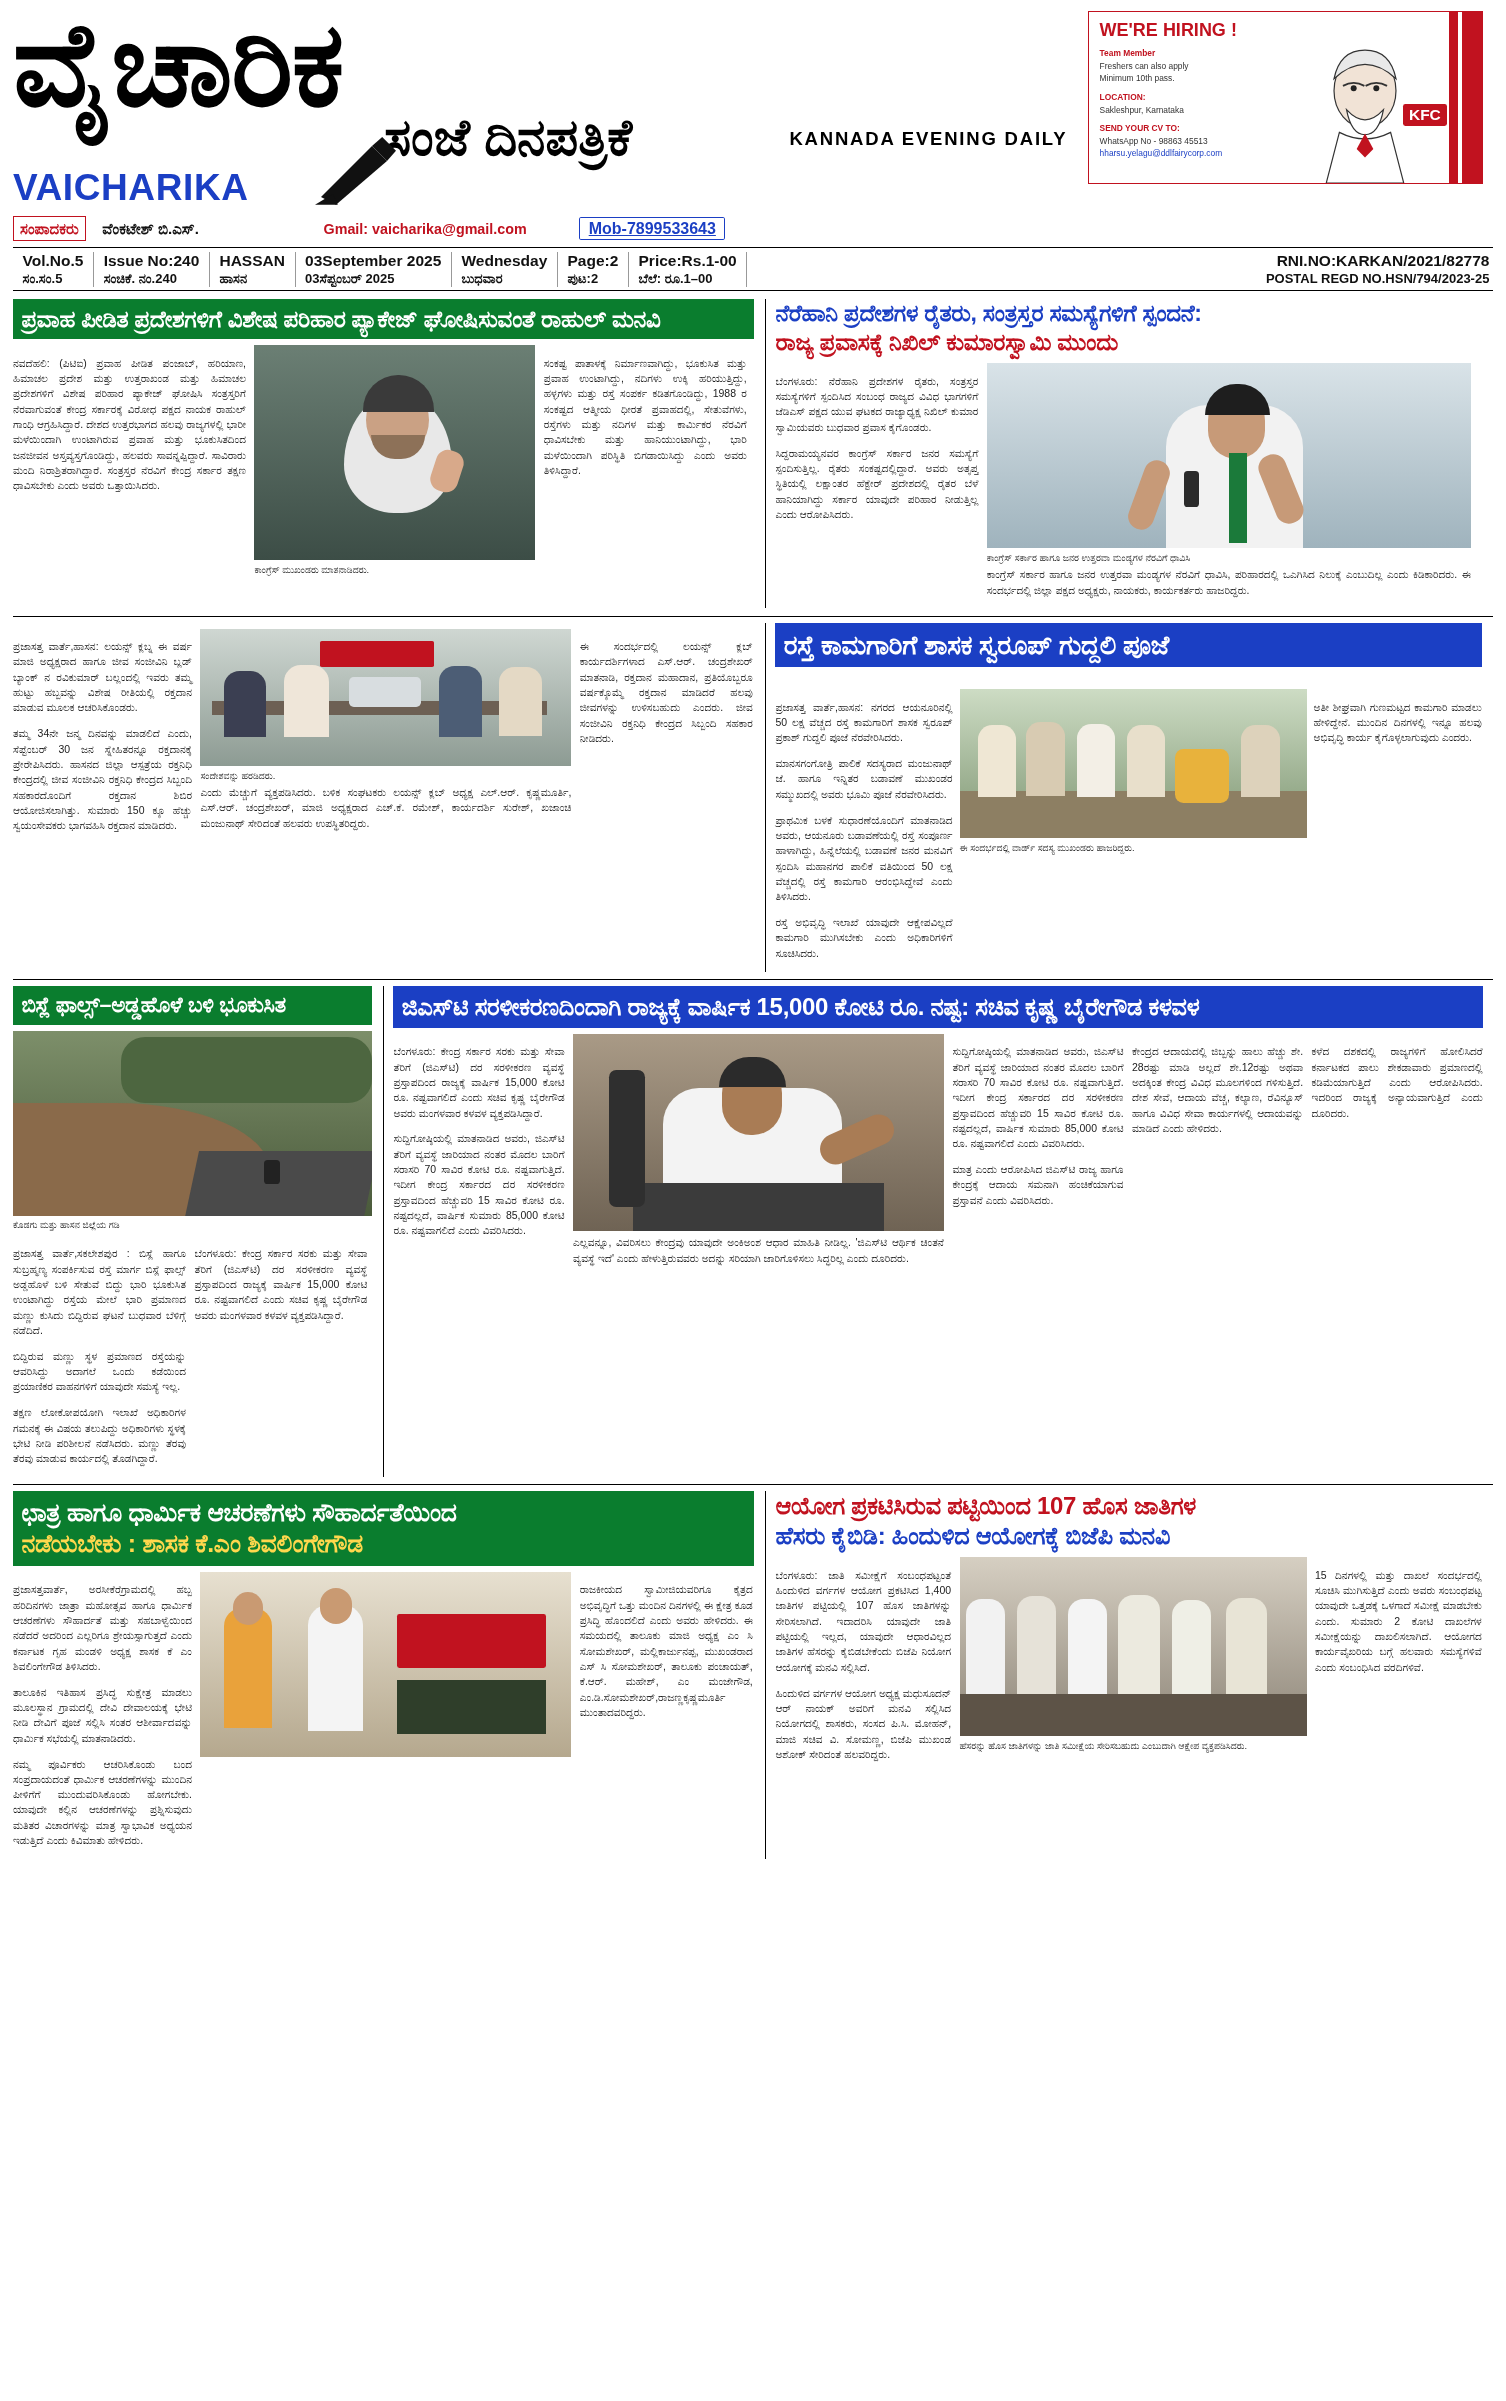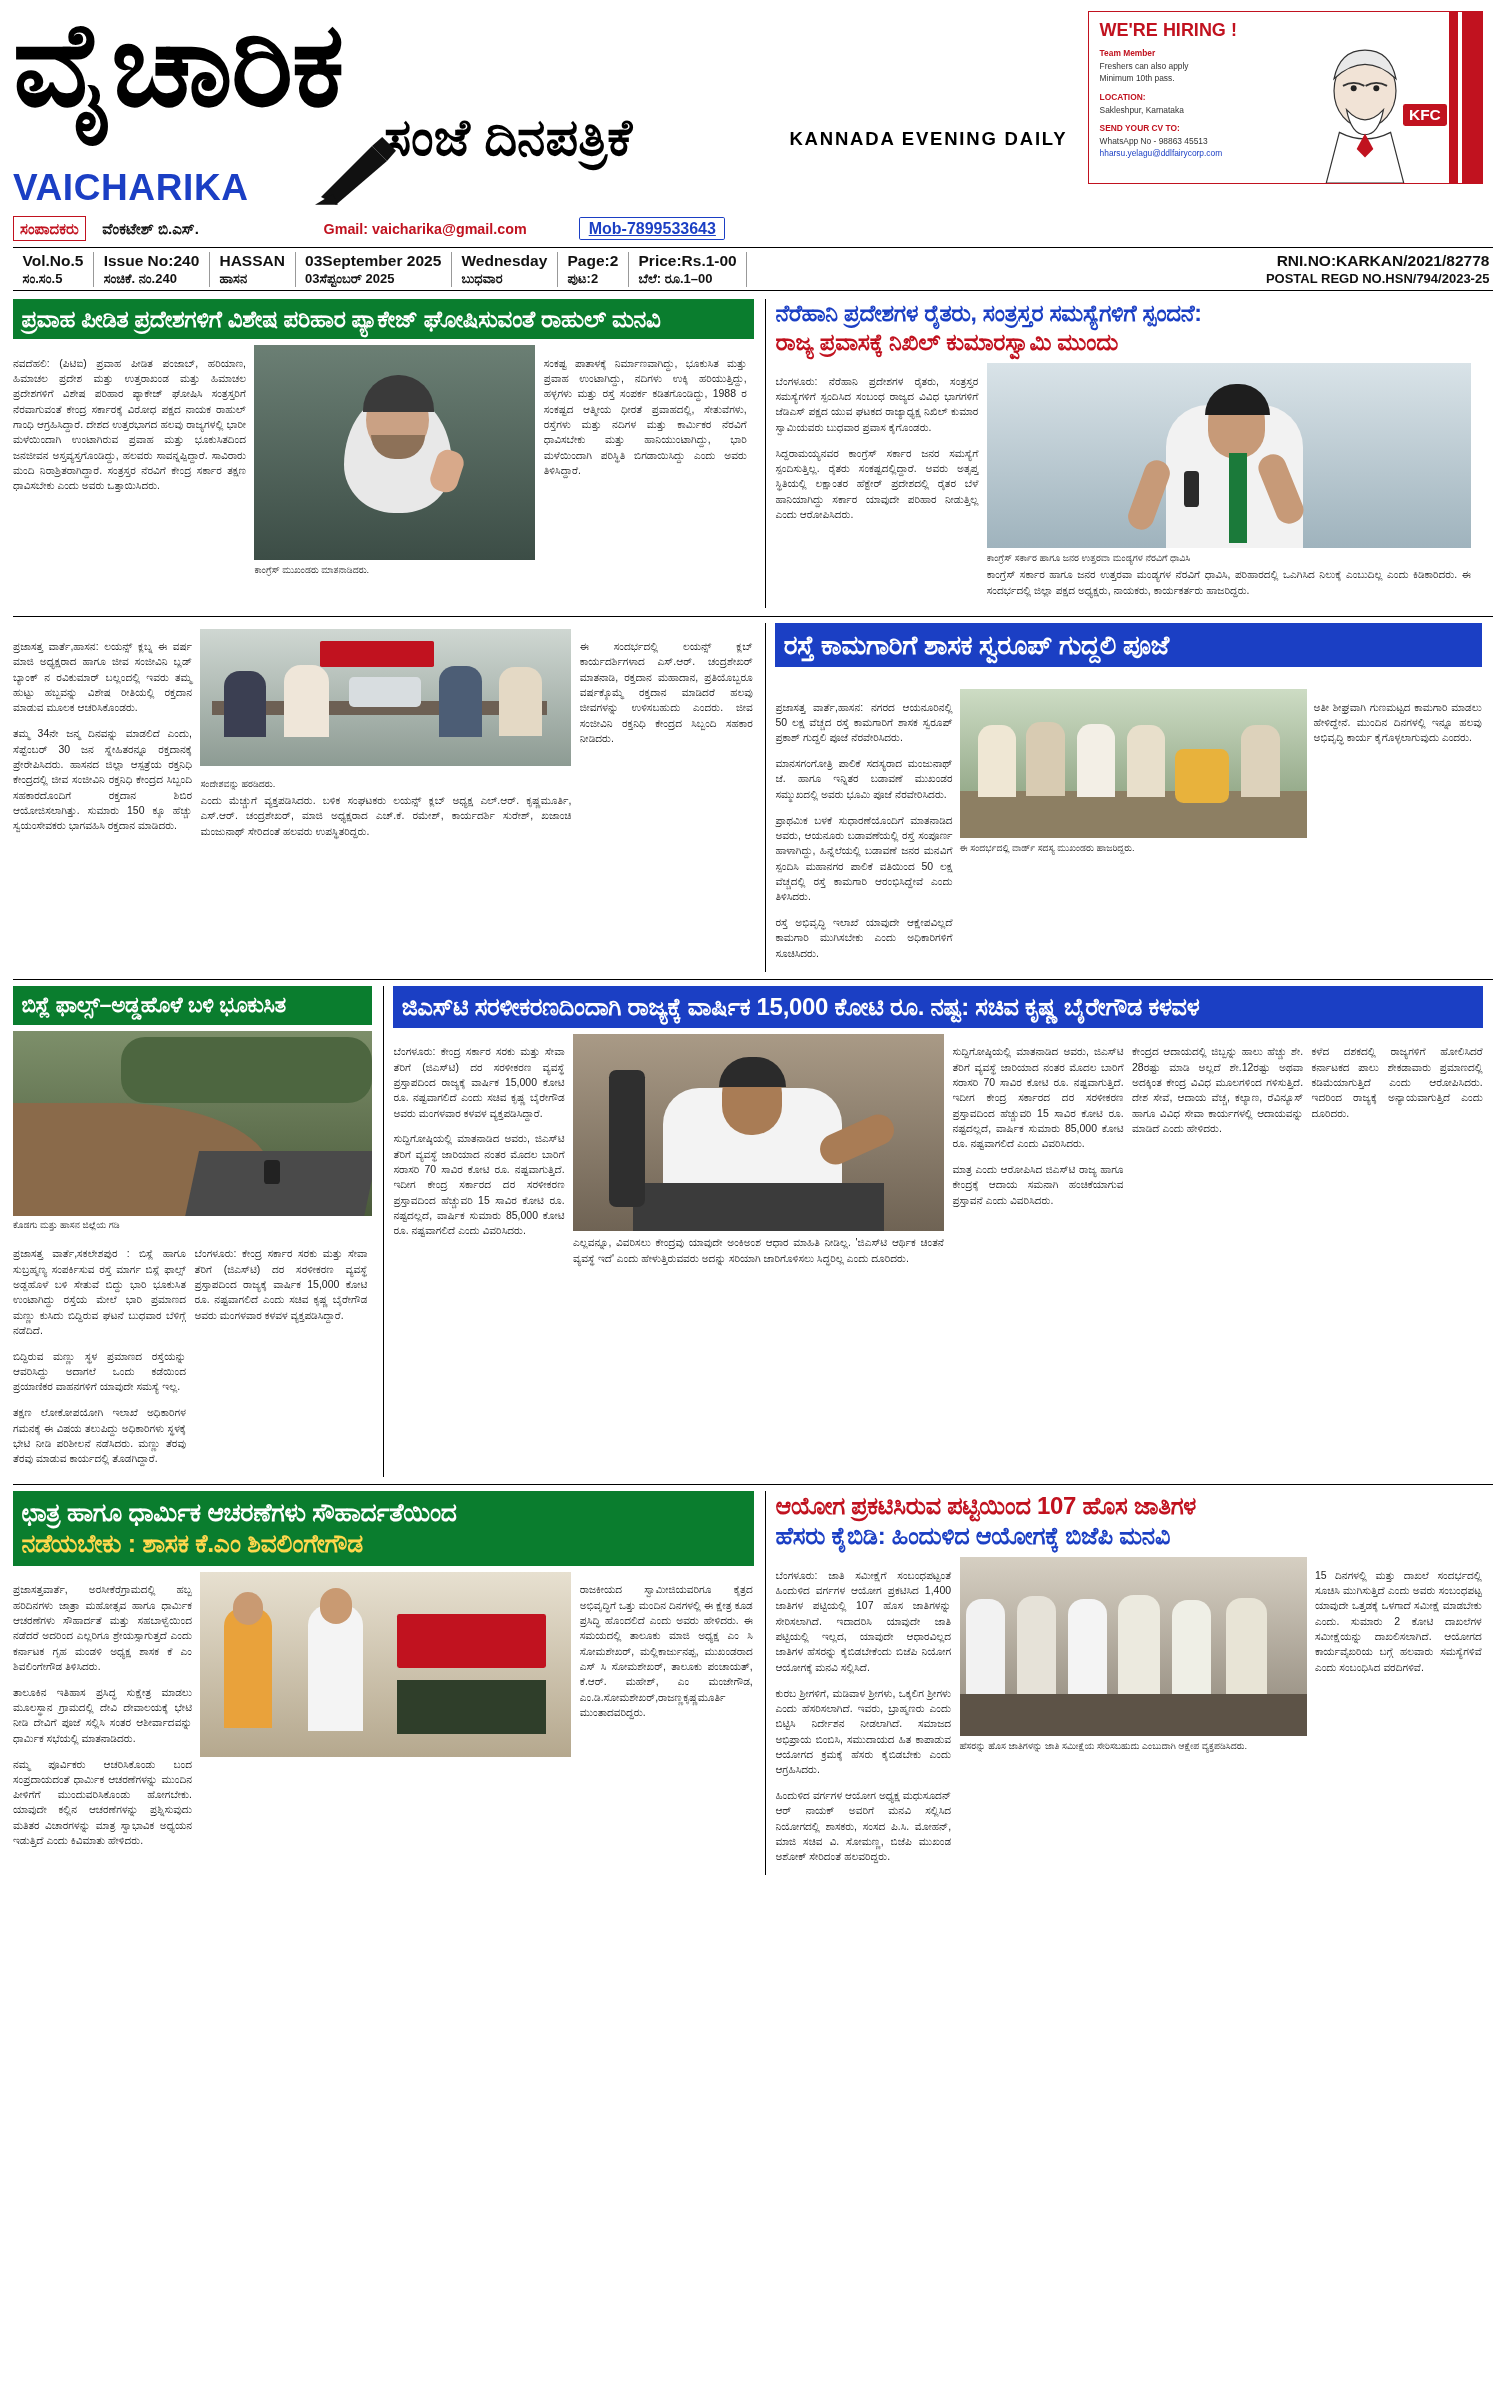--- a/index.html
+++ b/index.html
@@ -273,21 +273,21 @@
             <div class="photo" style="width:371px;height:137px;">
               <div style="position:absolute;inset:0;background:linear-gradient(180deg,#cfd7d2 0%,#8d9b93 100%);"></div>
               <div style="position:absolute;left:12px;top:72px;width:335px;height:14.3px;background:#6d6054;"></div>
               <div style="position:absolute;left:24px;top:42px;width:42px;height:66px;background:#3b3f52;border-radius:15.5px 15.5px 0 0;"></div>
               <div style="position:absolute;left:84px;top:36px;width:45px;height:72px;background:#efe6d9;border-radius:16.7px 16.7px 0 0;"></div>
               <div style="position:absolute;left:149px;top:48px;width:72px;height:30px;background:#d8dde0;border-radius:4.8px;"></div>
               <div style="position:absolute;left:239px;top:37px;width:43px;height:71px;background:#4c5d75;border-radius:15.5px 15.5px 0 0;"></div>
               <div style="position:absolute;left:299px;top:38px;width:43px;height:69px;background:#e4d9c5;border-radius:15.5px 15.5px 0 0;"></div>
               <div style="position:absolute;left:120px;top:12px;width:114px;height:26px;background:#c1121f;border-radius:1.8px;"></div>
             </div>
-            <div class="caption" style="margin-top:12px;">ಸಂದೇಶವನ್ನು ಹರಡಿದರು.</div>
+            <div class="caption" style="margin-top:4px;">ಸಂದೇಶವನ್ನು ಹರಡಿದರು.</div>
             <p class="body-text" style="margin-top:2.4px;">ಎಂದು ಮೆಚ್ಚುಗೆ ವ್ಯಕ್ತಪಡಿಸಿದರು. ಬಳಿಕ ಸಂಘಟಕರು ಲಯನ್ಸ್ ಕ್ಲಬ್ ಅಧ್ಯಕ್ಷ ಎಲ್.ಆರ್. ಕೃಷ್ಣಮೂರ್ತಿ, ಎಸ್.ಆರ್. ಚಂದ್ರಶೇಖರ್, ಮಾಜಿ ಅಧ್ಯಕ್ಷರಾದ ಎಚ್.ಕೆ. ರಮೇಶ್, ಕಾರ್ಯದರ್ಶಿ ಸುರೇಶ್, ಖಜಾಂಚಿ ಮಂಜುನಾಥ್ ಸೇರಿದಂತೆ ಹಲವರು ಉಪಸ್ಥಿತರಿದ್ದರು.</p>
           </div>
           <div style="width:173px;">
             <p class="body-text">ಈ ಸಂದರ್ಭದಲ್ಲಿ ಲಯನ್ಸ್ ಕ್ಲಬ್ ಕಾರ್ಯದರ್ಶಿಗಳಾದ ಎಸ್.ಆರ್. ಚಂದ್ರಶೇಖರ್ ಮಾತನಾಡಿ, ರಕ್ತದಾನ ಮಹಾದಾನ, ಪ್ರತಿಯೊಬ್ಬರೂ ವರ್ಷಕ್ಕೊಮ್ಮೆ ರಕ್ತದಾನ ಮಾಡಿದರೆ ಹಲವು ಜೀವಗಳನ್ನು ಉಳಿಸಬಹುದು ಎಂದರು. ಜೀವ ಸಂಜೀವಿನಿ ರಕ್ತನಿಧಿ ಕೇಂದ್ರದ ಸಿಬ್ಬಂದಿ ಸಹಕಾರ ನೀಡಿದರು.</p>
           </div>
         </div>
       </div>
 
       <div style="width:717px;border-left:1.8px solid #000;padding-left:9.6px;">
         <div class="band-blue">
@@ -410,21 +410,20 @@
           </div>
         </div>
       </div>
 
       <div style="width:717px;border-left:1.8px solid #000;padding-left:9.6px;">
         <div class="headline" style="color:#c1121f;font-size:24px;">ಆಯೋಗ ಪ್ರಕಟಿಸಿರುವ ಪಟ್ಟಿಯಿಂದ 107 ಹೊಸ ಜಾತಿಗಳ</div>
         <div class="headline blue" style="font-size:24px;">ಹೆಸರು ಕೈಬಿಡಿ: ಹಿಂದುಳಿದ ಆಯೋಗಕ್ಕೆ ಬಿಜೆಪಿ ಮನವಿ</div>
         <div style="display:flex;gap:8.4px;margin-top:6px;">
           <div style="width:179px;">
             <p class="body-text">ಬೆಂಗಳೂರು: ಜಾತಿ ಸಮೀಕ್ಷೆಗೆ ಸಂಬಂಧಪಟ್ಟಂತೆ ಹಿಂದುಳಿದ ವರ್ಗಗಳ ಆಯೋಗ ಪ್ರಕಟಿಸಿದ 1,400 ಜಾತಿಗಳ ಪಟ್ಟಿಯಲ್ಲಿ 107 ಹೊಸ ಜಾತಿಗಳನ್ನು ಸೇರಿಸಲಾಗಿದೆ. ಇದಾದರಿಸಿ ಯಾವುದೇ ಜಾತಿ ಪಟ್ಟಿಯಲ್ಲಿ ಇಲ್ಲದ, ಯಾವುದೇ ಆಧಾರವಿಲ್ಲದ ಜಾತಿಗಳ ಹೆಸರನ್ನು ಕೈಬಿಡಬೇಕೆಂದು ಬಿಜೆಪಿ ನಿಯೋಗ ಆಯೋಗಕ್ಕೆ ಮನವಿ ಸಲ್ಲಿಸಿದೆ.</p>
-            <p class="body-text">ಕುರಬ ಶ್ರೀಗಳಿಗೆ, ಮಡಿವಾಳ ಶ್ರೀಗಳು, ಒಕ್ಕಲಿಗ ಶ್ರೀಗಳು ಎಂದು ಹೆಸರಿಸಲಾಗಿದೆ. ಇವರು, ಬ್ರಾಹ್ಮಣರು ಎಂದು ಬಿಟ್ಟಿಸಿ ನಿರ್ದೇಶನ ನೀಡಲಾಗಿದೆ. ಸಮಾಜದ ಅಭಿಪ್ರಾಯ ಬಿಂಬಿಸಿ, ಸಮುದಾಯದ ಹಿತ ಕಾಪಾಡುವ ಆಯೋಗದ ಕ್ರಮಕ್ಕೆ ಹೆಸರು ಕೈಬಿಡಬೇಕು ಎಂದು ಆಗ್ರಹಿಸಿದರು.</p>
             <p class="body-text">ಹಿಂದುಳಿದ ವರ್ಗಗಳ ಆಯೋಗ ಅಧ್ಯಕ್ಷ ಮಧುಸೂದನ್ ಆರ್ ನಾಯಕ್ ಅವರಿಗೆ ಮನವಿ ಸಲ್ಲಿಸಿದ ನಿಯೋಗದಲ್ಲಿ ಶಾಸಕರು, ಸಂಸದ ಪಿ.ಸಿ. ಮೋಹನ್, ಮಾಜಿ ಸಚಿವ ವಿ. ಸೋಮಣ್ಣ, ಬಿಜೆಪಿ ಮುಖಂಡ ಅಶೋಕ್ ಸೇರಿದಂತೆ ಹಲವರಿದ್ದರು.</p>
           </div>
           <div style="width:347px;">
             <div class="photo" style="width:347px;height:179px;">
               <div style="position:absolute;inset:0;background:linear-gradient(180deg,#d6cfc2 0%,#8e8679 100%);"></div>
               <div style="position:absolute;left:6px;top:42px;width:39px;height:96px;background:#f2f2f2;border-radius:15.5px 15.5px 0 0;"></div>
               <div style="position:absolute;left:57px;top:39px;width:39px;height:98px;background:#e6e2d8;border-radius:15.5px 15.5px 0 0;"></div>
               <div style="position:absolute;left:108px;top:42px;width:39px;height:96px;background:#f4f4f4;border-radius:15.5px 15.5px 0 0;"></div>
               <div style="position:absolute;left:158px;top:38px;width:42px;height:99px;background:#eceadf;border-radius:15.5px 15.5px 0 0;"></div>
               <div style="position:absolute;left:212px;top:43px;width:39px;height:94px;background:#efefe6;border-radius:15.5px 15.5px 0 0;"></div>

